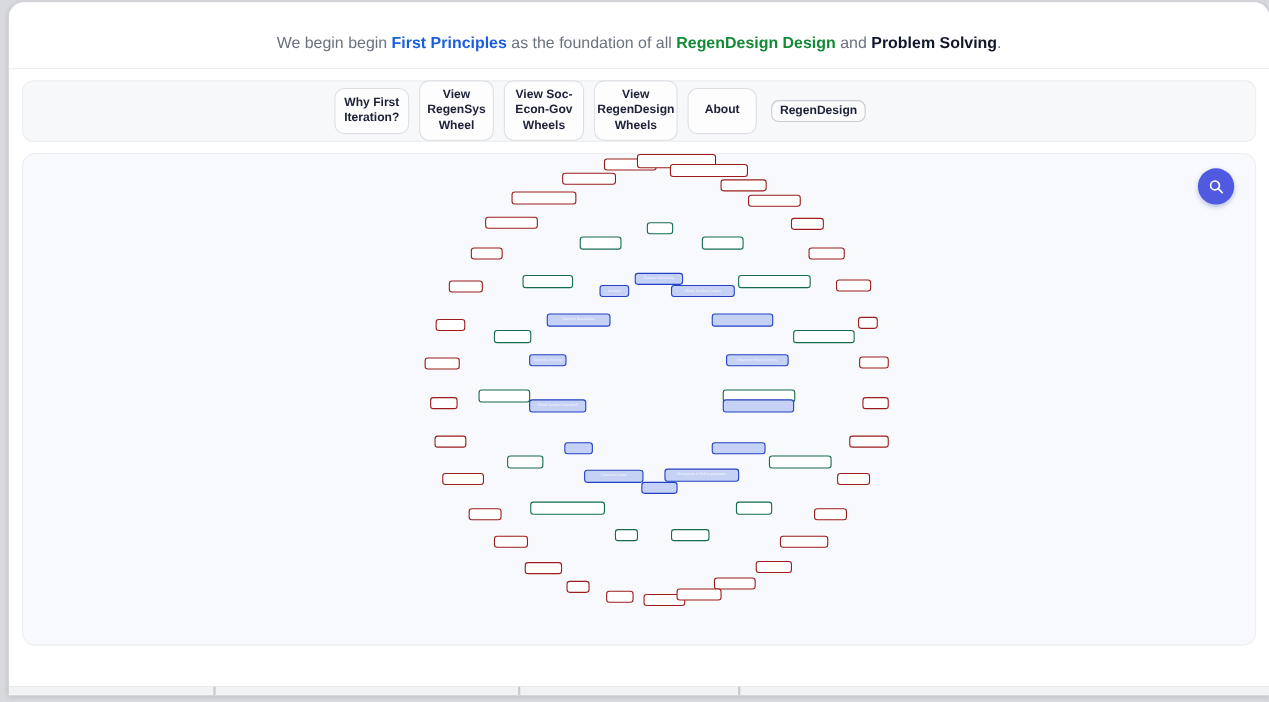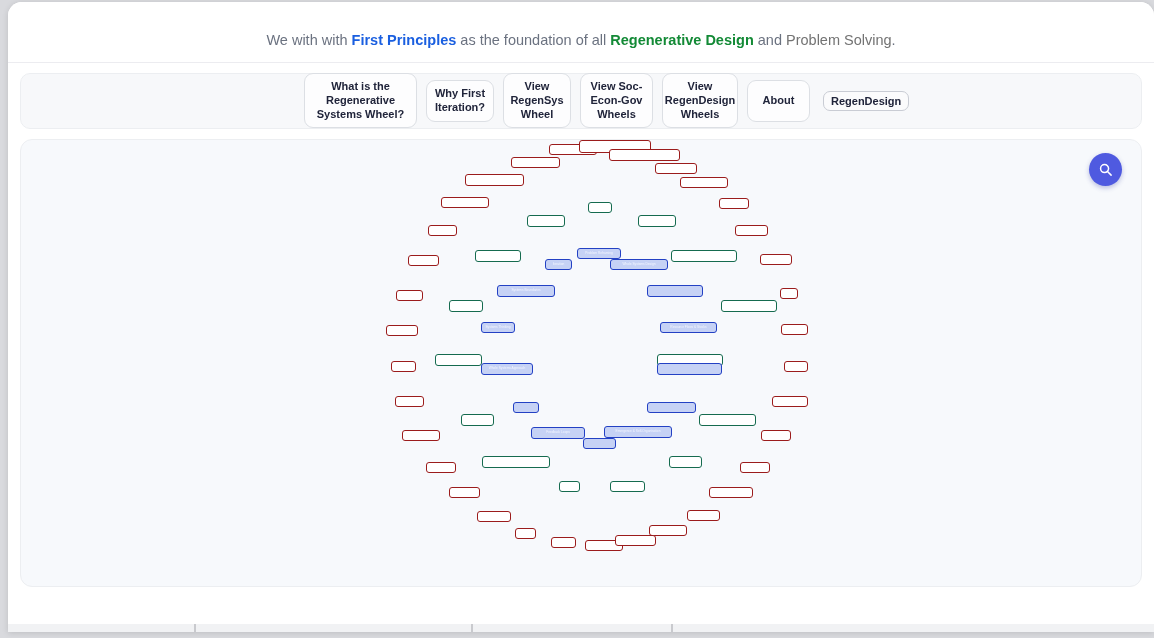--- a/index.html
+++ b/index.html
@@ -39,21 +39,21 @@
     line-height: 1.15;
   }
   #subtitle {
     margin: 9px 0 0 0;
     font-size: 14.5px;
     color: #6b7280;
     line-height: 1.3;
   }
   .kw-blue  { color: #1a5fe0; font-weight: bold; }
   .kw-green { color: #138a36; font-weight: bold; }
-  .kw-red   { color: #737373; font-weight: normal; }
+  .kw-red   { color: #0f172a; font-weight: bold; }
 
   
   #tabbar-wrap { padding: 10px 12px 0 12px; background: #fff; }
   #tabbar {
     background: #f7f8fa;
     border: 1px solid #eceef1;
     border-radius: 10px;
     height: 56px;
     display: flex;
     align-items: center;
@@ -166,29 +166,26 @@
     background: #c9cace;
   }
   .tb-seg { height: 8px; background: #f1f2f4; }
 </style>
 </head>
 <body>
 
 <div id="app-window">
 
   <div id="header">
-    <p id="subtitle"><span>We with with </span><span class="kw-blue">First Principles</span><span> as the foundation of all </span><span class="kw-green">Regenerative Design</span><span> and </span><span class="kw-red">Problem Solving</span><span>.</span></p>
+    <p id="subtitle"><span>We begin begin </span><span class="kw-blue">First Principles</span><span> as the foundation of all </span><span class="kw-green">RegenDesign Design</span><span> and </span><span class="kw-red">Problem Solving</span><span>.</span></p>
   </div>
 
   <div id="tabbar-wrap">
     <div id="tabbar">
       <div id="tabs">
-          <button class="tab-btn w1">What is the
-Regenerative
-Systems Wheel?</button>
           <button class="tab-btn w2">Why First
 Iteration?</button>
           <button class="tab-btn w3">View
 RegenSys
 Wheel</button>
           <button class="tab-btn w4">View Soc-
 Econ-Gov
 Wheels</button>
           <button class="tab-btn w5">View
 RegenDesign

